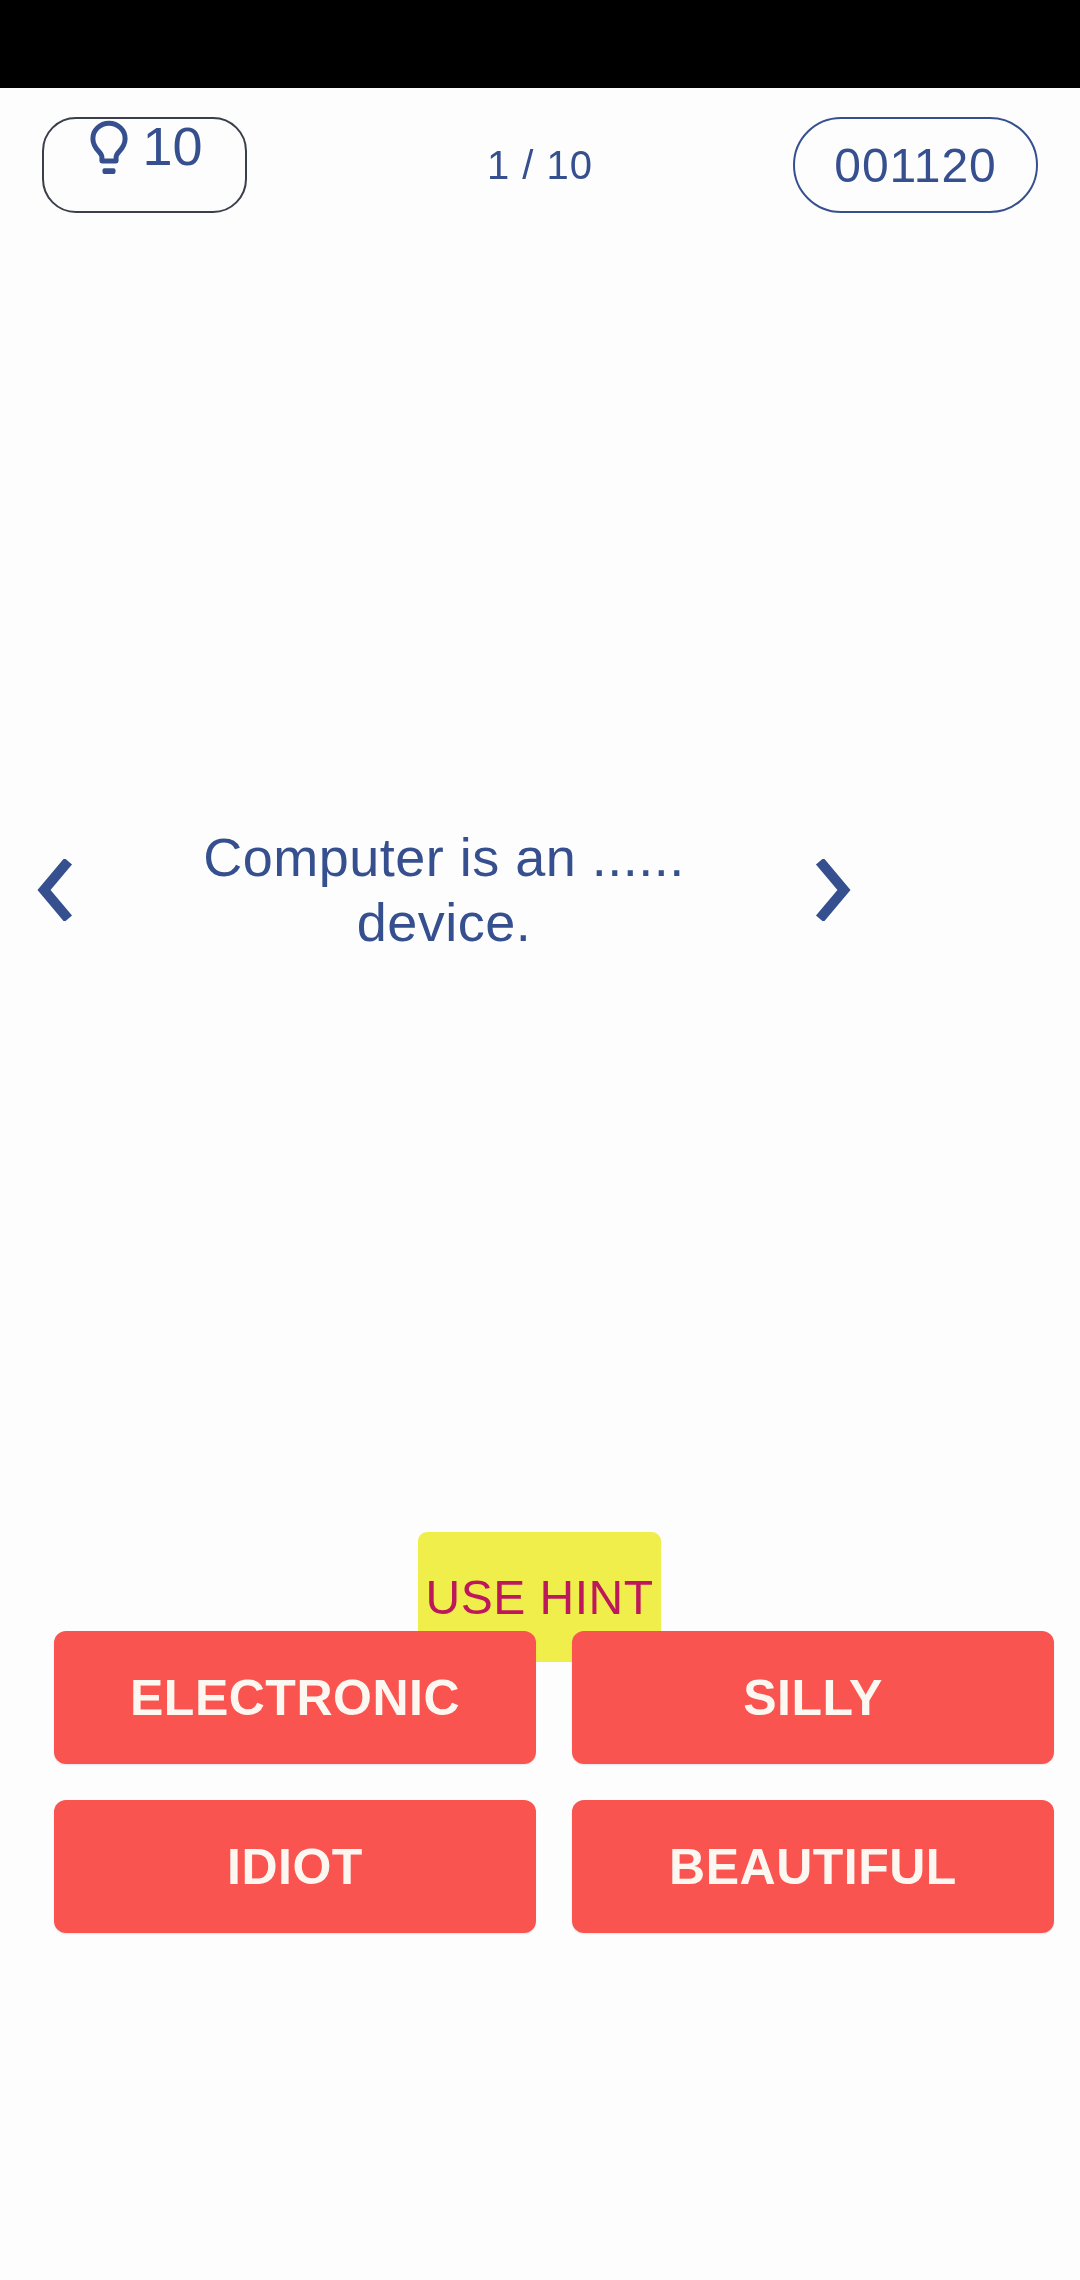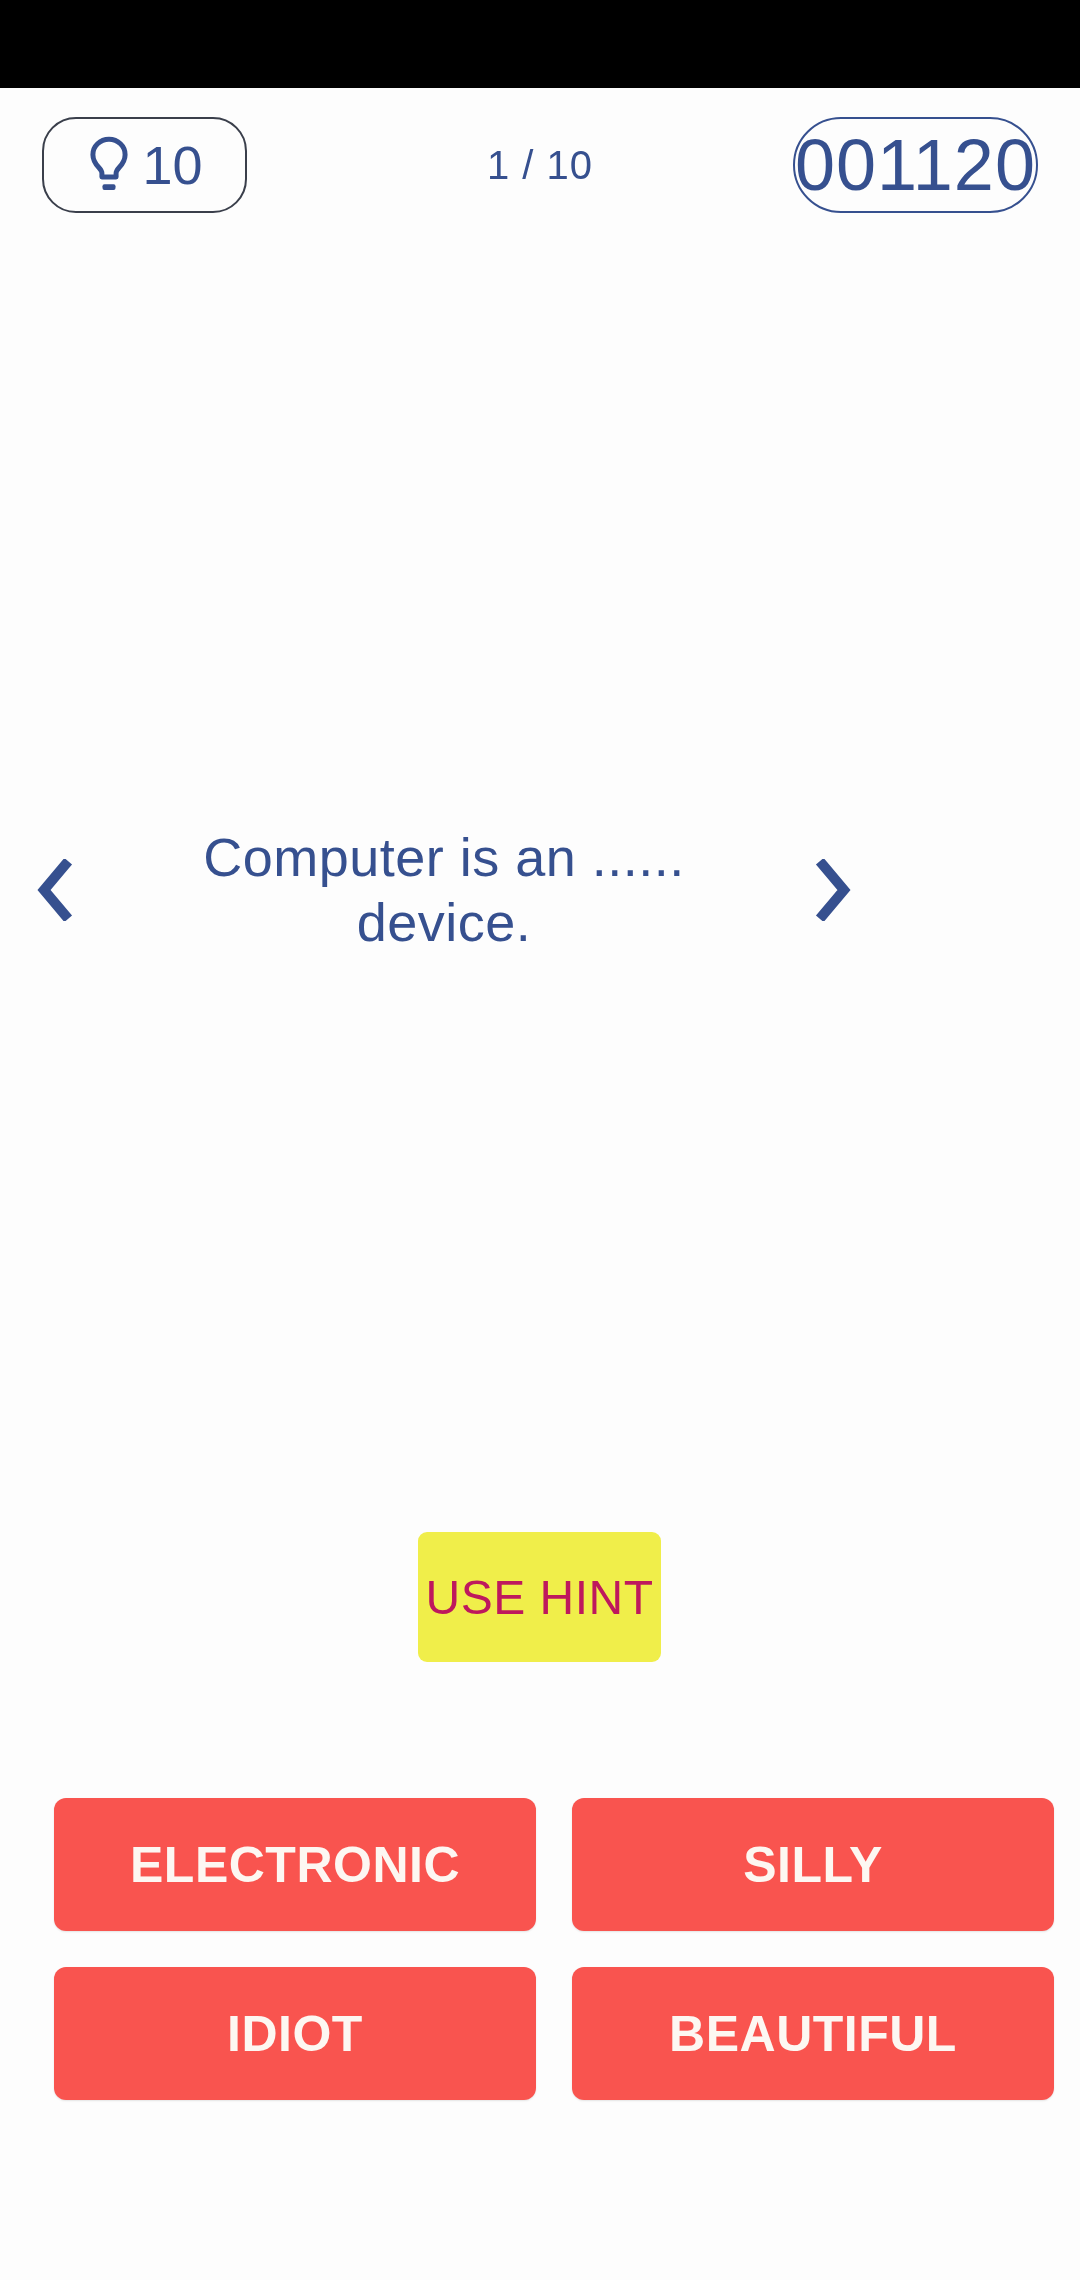--- a/index.html
+++ b/index.html
@@ -39,21 +39,20 @@
   #hint-badge {
     position: absolute;
     left: 42px;
     top: 29px;
     width: 205px;
     height: 96px;
     border: 2px solid #3a3f4b;
     border-radius: 34px;
     background: #fdfdfd;
     display: flex;
-    align-items: center;
     justify-content: center;
     gap: 10px;
   }
 
   #hint-badge svg { display: block; }
 
   .hud-count {
     color: #36508f;
     font-size: 54px;
     font-weight: 400;
@@ -82,21 +81,21 @@
     top: 29px;
     width: 245px;
     height: 96px;
     border: 2px solid #36508f;
     border-radius: 48px;
     background: #fdfdfd;
     display: flex;
     align-items: center;
     justify-content: center;
     color: #36508f;
-    font-size: 72px;
+    font-size: 48px;
     font-weight: 400;
     letter-spacing: 1px;
   }
 
   
   #question-row {
     position: absolute;
     top: 820px;
     left: 0;
     width: 888px;
@@ -145,21 +144,21 @@
     display: flex;
     align-items: center;
     justify-content: center;
     cursor: pointer;
   }
 
   
   #answers-grid {
     position: absolute;
     left: 54px;
-    top: 1798px;
+    top: 1631px;
     width: 978px;
     display: grid;
     grid-template-columns: 482px 482px;
     grid-template-rows: 133px 133px;
     column-gap: 14px;
     row-gap: 20px;
     gap: 36px;
   }
 
   .answer-button {

